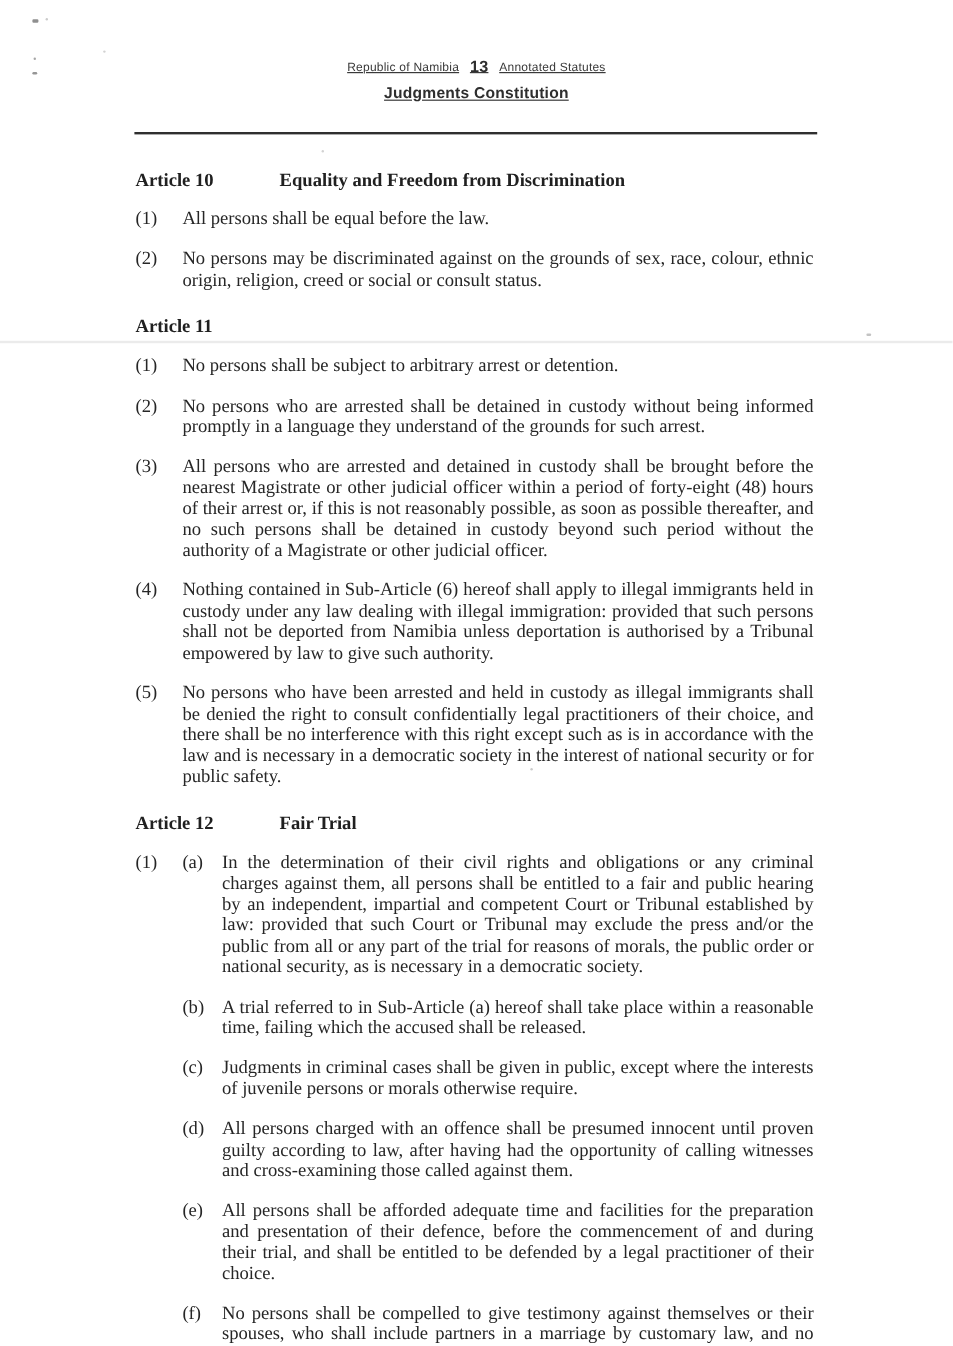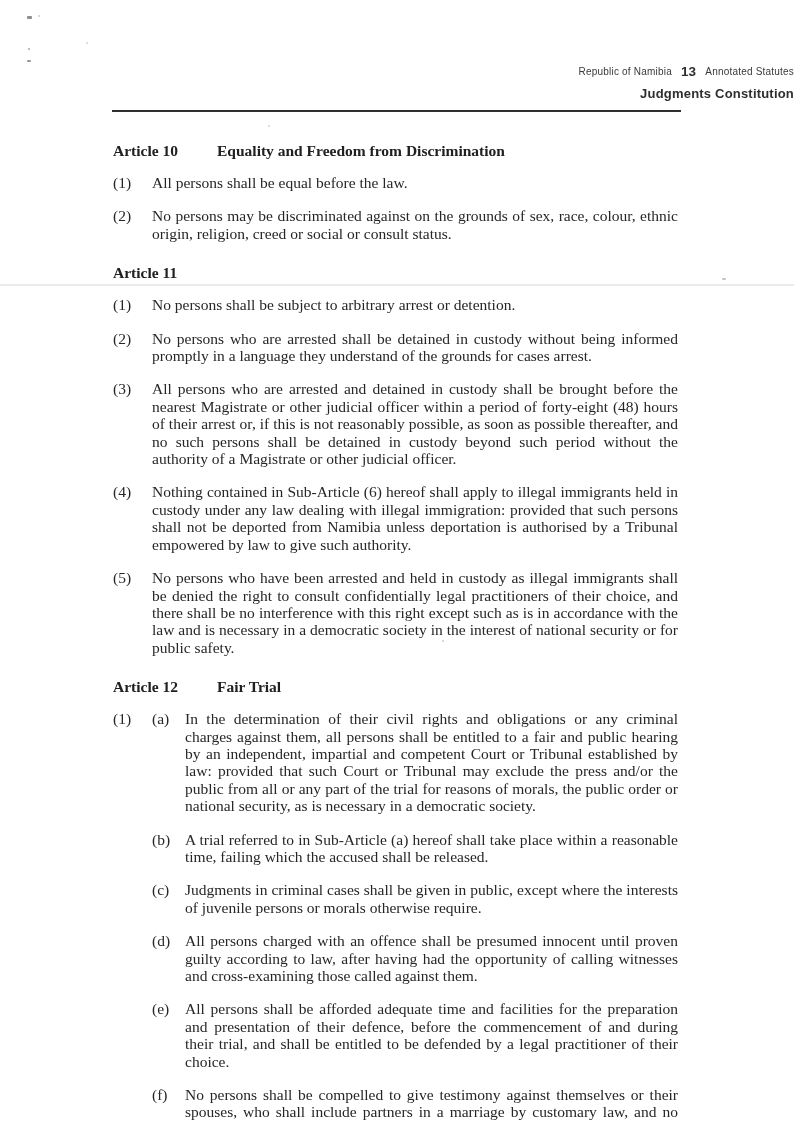--- a/index.html
+++ b/index.html
@@ -8,26 +8,27 @@
     width: 794px;
     height: 1122px;
     background: #ffffff;
     overflow: hidden;
     font-family: "Liberation Serif", serif;
     color: #262626;
   }
   
   .header {
     position: absolute;
-    top: 64px;
+    top: 48px;
     left: 0;
     width: 100%;
-    text-align: right;
+    text-align: center;
     font-family: "Liberation Sans", sans-serif;
     color: #3a3a3a;
+    text-decoration: underline;
   }
   .header-line1 {
     font-size: 10px;
     letter-spacing: 0.2px;
   }
   .header-line1 .pagenum {
     font-size: 13.5px;
     font-weight: bold;
     color: #2e2e2e;
     margin: 0 9px;
@@ -56,20 +57,21 @@
     width: 565px;
   }
   .article { margin-top: 22px; }
   .article:first-child { margin-top: 0; }
   .article-heading {
     margin: 0 0 14px 0;
     font-size: 15.5px;
     font-weight: bold;
     color: #202020;
     display: flex;
+    gap: 16px;
   }
   .article-label { flex: 0 0 104px; }
   .article-title { flex: 1; }
   .clause {
     display: flex;
     margin: 0 0 16px 0;
     font-size: 15.5px;
     line-height: 17.4px;
   }
   .clause .num { flex: 0 0 39px; }
@@ -136,21 +138,21 @@
     <section class="article">
       <h2 class="article-heading">
         <span class="article-label">Article 11</span>
       </h2>
       <div class="clause">
         <span class="num">(1)</span>
         <p class="text">No persons shall be subject to arbitrary arrest or detention.</p>
       </div>
       <div class="clause">
         <span class="num">(2)</span>
-        <p class="text">No persons who are arrested shall be detained in custody without being informed promptly in a language they understand of the grounds for cases arrest.</p>
+        <p class="text">No persons who are arrested shall be detained in custody without being informed promptly in a language they understand of the grounds for such arrest.</p>
       </div>
       <div class="clause">
         <span class="num">(3)</span>
         <p class="text">All persons who are arrested and detained in custody shall be brought before the nearest Magistrate or other judicial officer within a period of forty-eight (48) hours of their arrest or, if this is not reasonably possible, as soon as possible thereafter, and no such persons shall be detained in custody beyond such period without the authority of a Magistrate or other judicial officer.</p>
       </div>
       <div class="clause">
         <span class="num">(4)</span>
         <p class="text">Nothing contained in Sub-Article (6) hereof shall apply to illegal immigrants held in custody under any law dealing with illegal immigration: provided that such persons shall not be deported from Namibia unless deportation is authorised by a Tribunal empowered by law to give such authority.</p>
       </div>
       <div class="clause">

